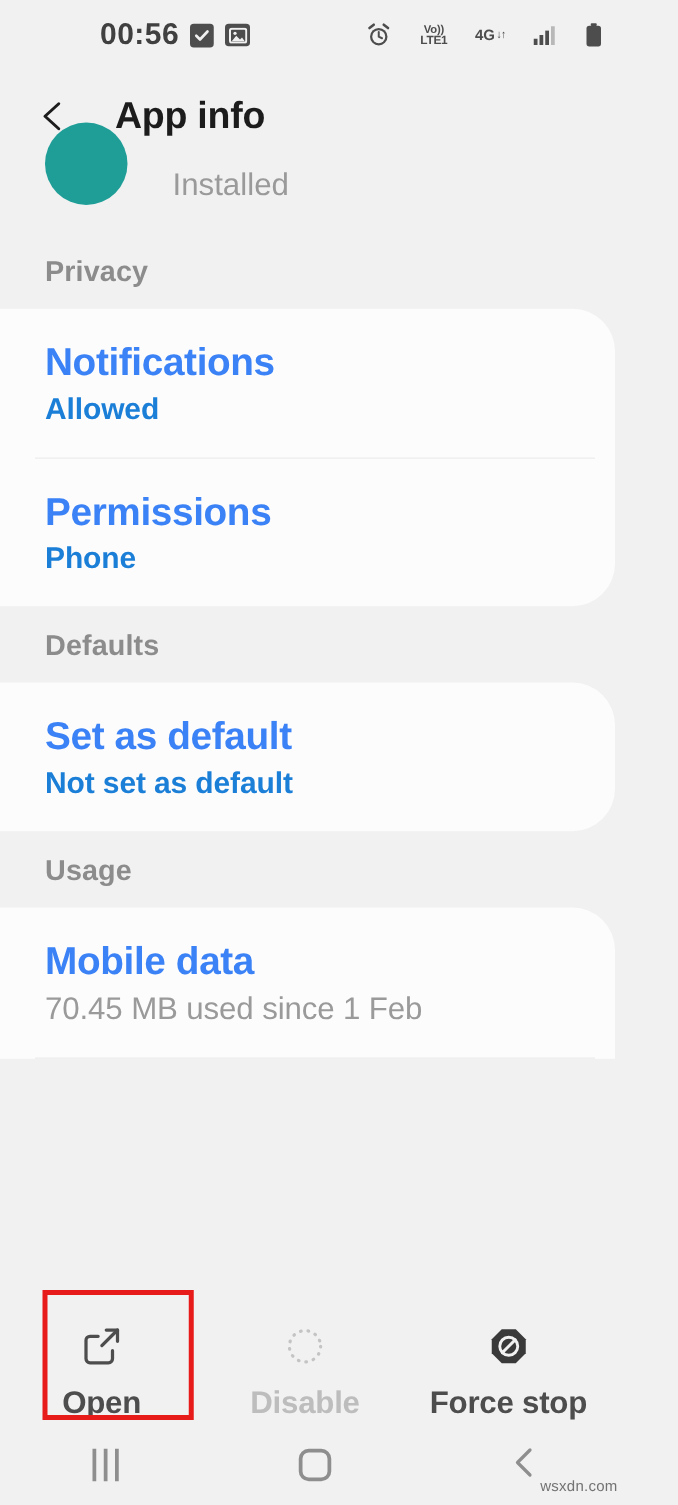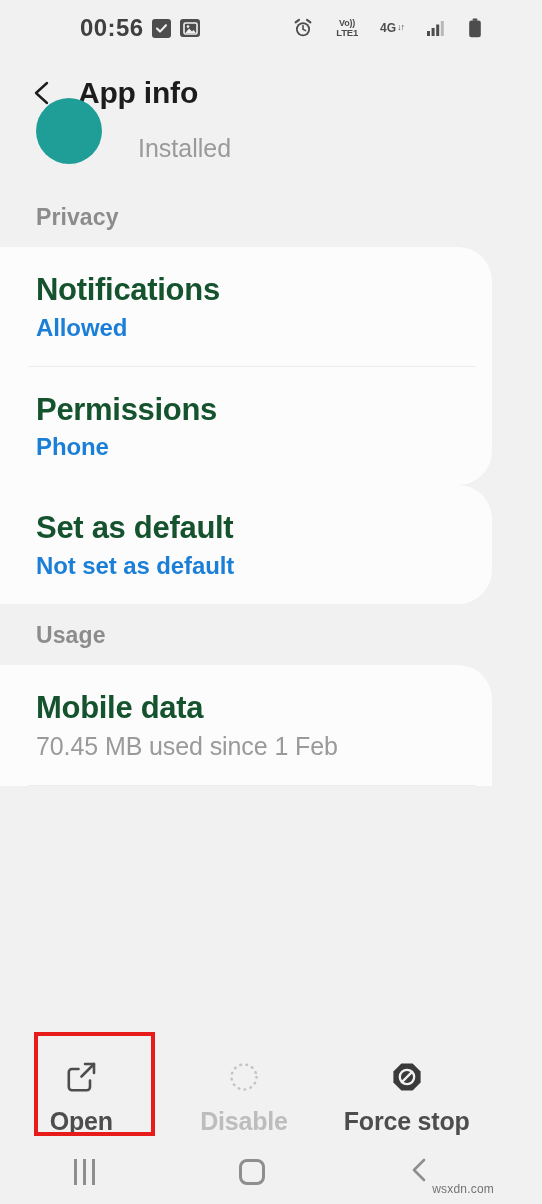--- a/index.html
+++ b/index.html
@@ -36,21 +36,21 @@
   .volte { display:flex; flex-direction:column; align-items:center; line-height:1;
     font-size:9.5px; font-weight:700; color:#4d4d4d; letter-spacing:-.2px;}
   .volte span:first-child{ font-size:9px; }
   .net4g { display:flex; align-items:flex-start; gap:1px; color:#4d4d4d; }
   .net4g .g { font-size:12px; font-weight:700; line-height:1; }
   .net4g .arrows { font-size:9px; line-height:1.25; letter-spacing:-1px; }
 
   
   .appbar {
     position:absolute; top:56px; left:0; right:0; height:74px;
-    display:flex; align-items:center; padding-left:30px; gap:22px;
+    display:flex; align-items:center; padding-left:30px; gap:36px;
   }
   .back-chevron { width:26px; height:26px; }
   .appbar-title { font-size:30px; font-weight:700; color:#1c1c1c; letter-spacing:-.2px; }
 
   
   .content { position:absolute; top:130px; left:0; right:0; bottom:148px; }
 
   .app-head { position:relative; height:56px;text-align:right; }
   .app-icon-clip {
     position:absolute; left:36px; top:-32px;
@@ -69,21 +69,21 @@
 
   .card {
     background:#fcfcfc;
     border-radius:0 34px 34px 0;
     margin-right:12px;
     padding:0;
   }
   .card.flat-bottom { border-radius:0 34px 0 0; }
 
   .row { padding:26px 36px 24px 36px; }
-  .row-title { font-size:31px; font-weight:700; color:#14532d; letter-spacing:-.3px; line-height:1.12; }
+  .row-title { font-size:31px; font-weight:700; color:#3b82f6; letter-spacing:-.3px; line-height:1.12; }
   .row-sub   { font-size:24px; font-weight:700; margin-top:6px; letter-spacing:-.1px; }
   .row-sub.blue { color:#1b7fd8; }
   .row-sub.grey { color:#9a9a9a; font-weight:400; font-size:25px; }
 
   .divider { height:1px; background:#ececec; margin-left:28px; margin-right:16px; }
 
   
   .actionbar {
     position:absolute; left:0; right:16px; bottom:64px; height:84px;
     display:flex; align-items:center;
@@ -197,20 +197,21 @@
         <div class="row-title">Notifications</div>
         <div class="row-sub blue">Allowed</div>
       </div>
       <div class="divider"></div>
       <div class="row">
         <div class="row-title">Permissions</div>
         <div class="row-sub blue">Phone</div>
       </div>
     </div>
 
+    <div class="section-label">Defaults</div>
     <div class="card">
       <div class="row">
         <div class="row-title">Set as default</div>
         <div class="row-sub blue">Not set as default</div>
       </div>
     </div>
 
     <div class="section-label">Usage</div>
     <div class="card flat-bottom">
       <div class="row">

